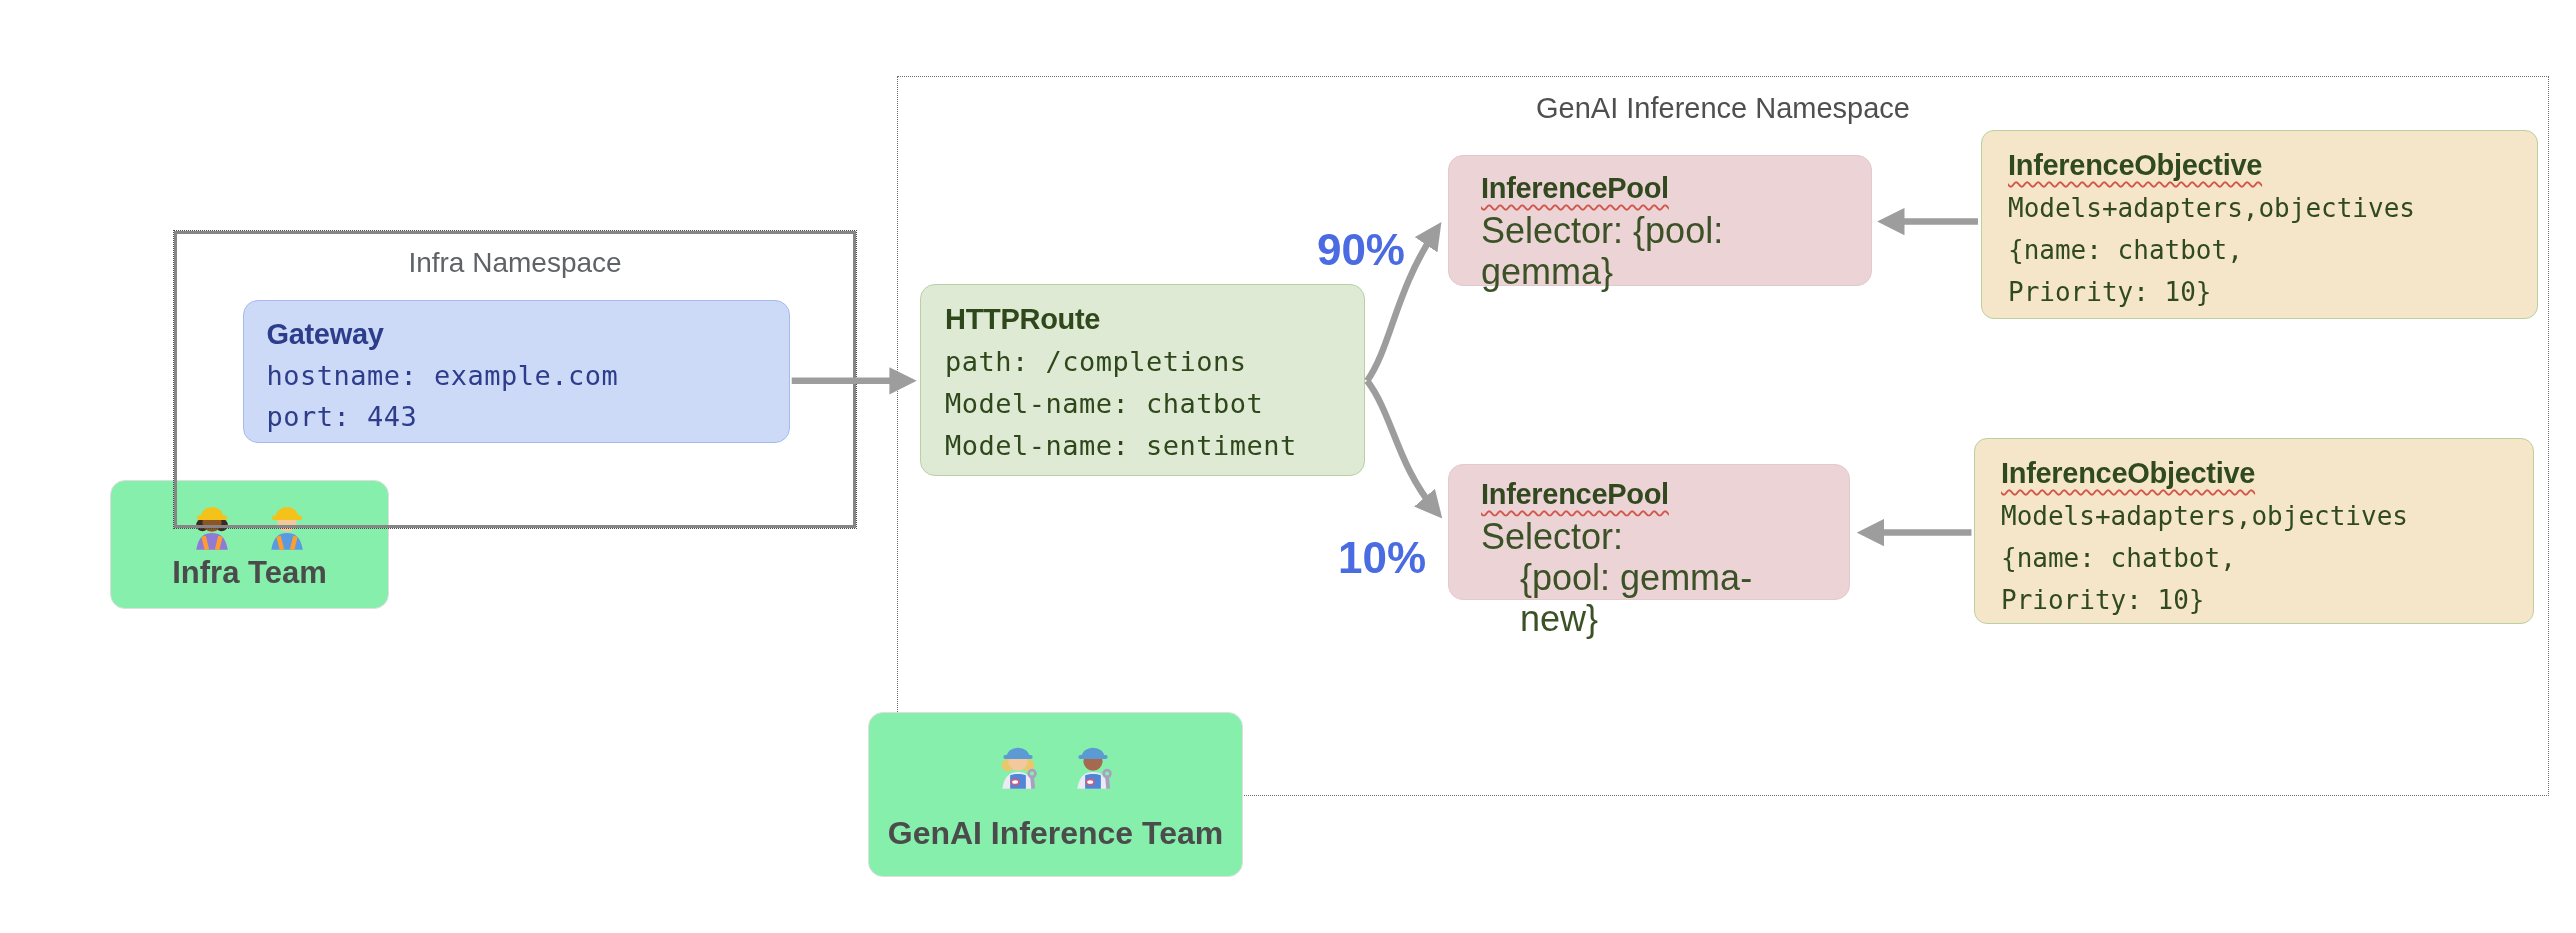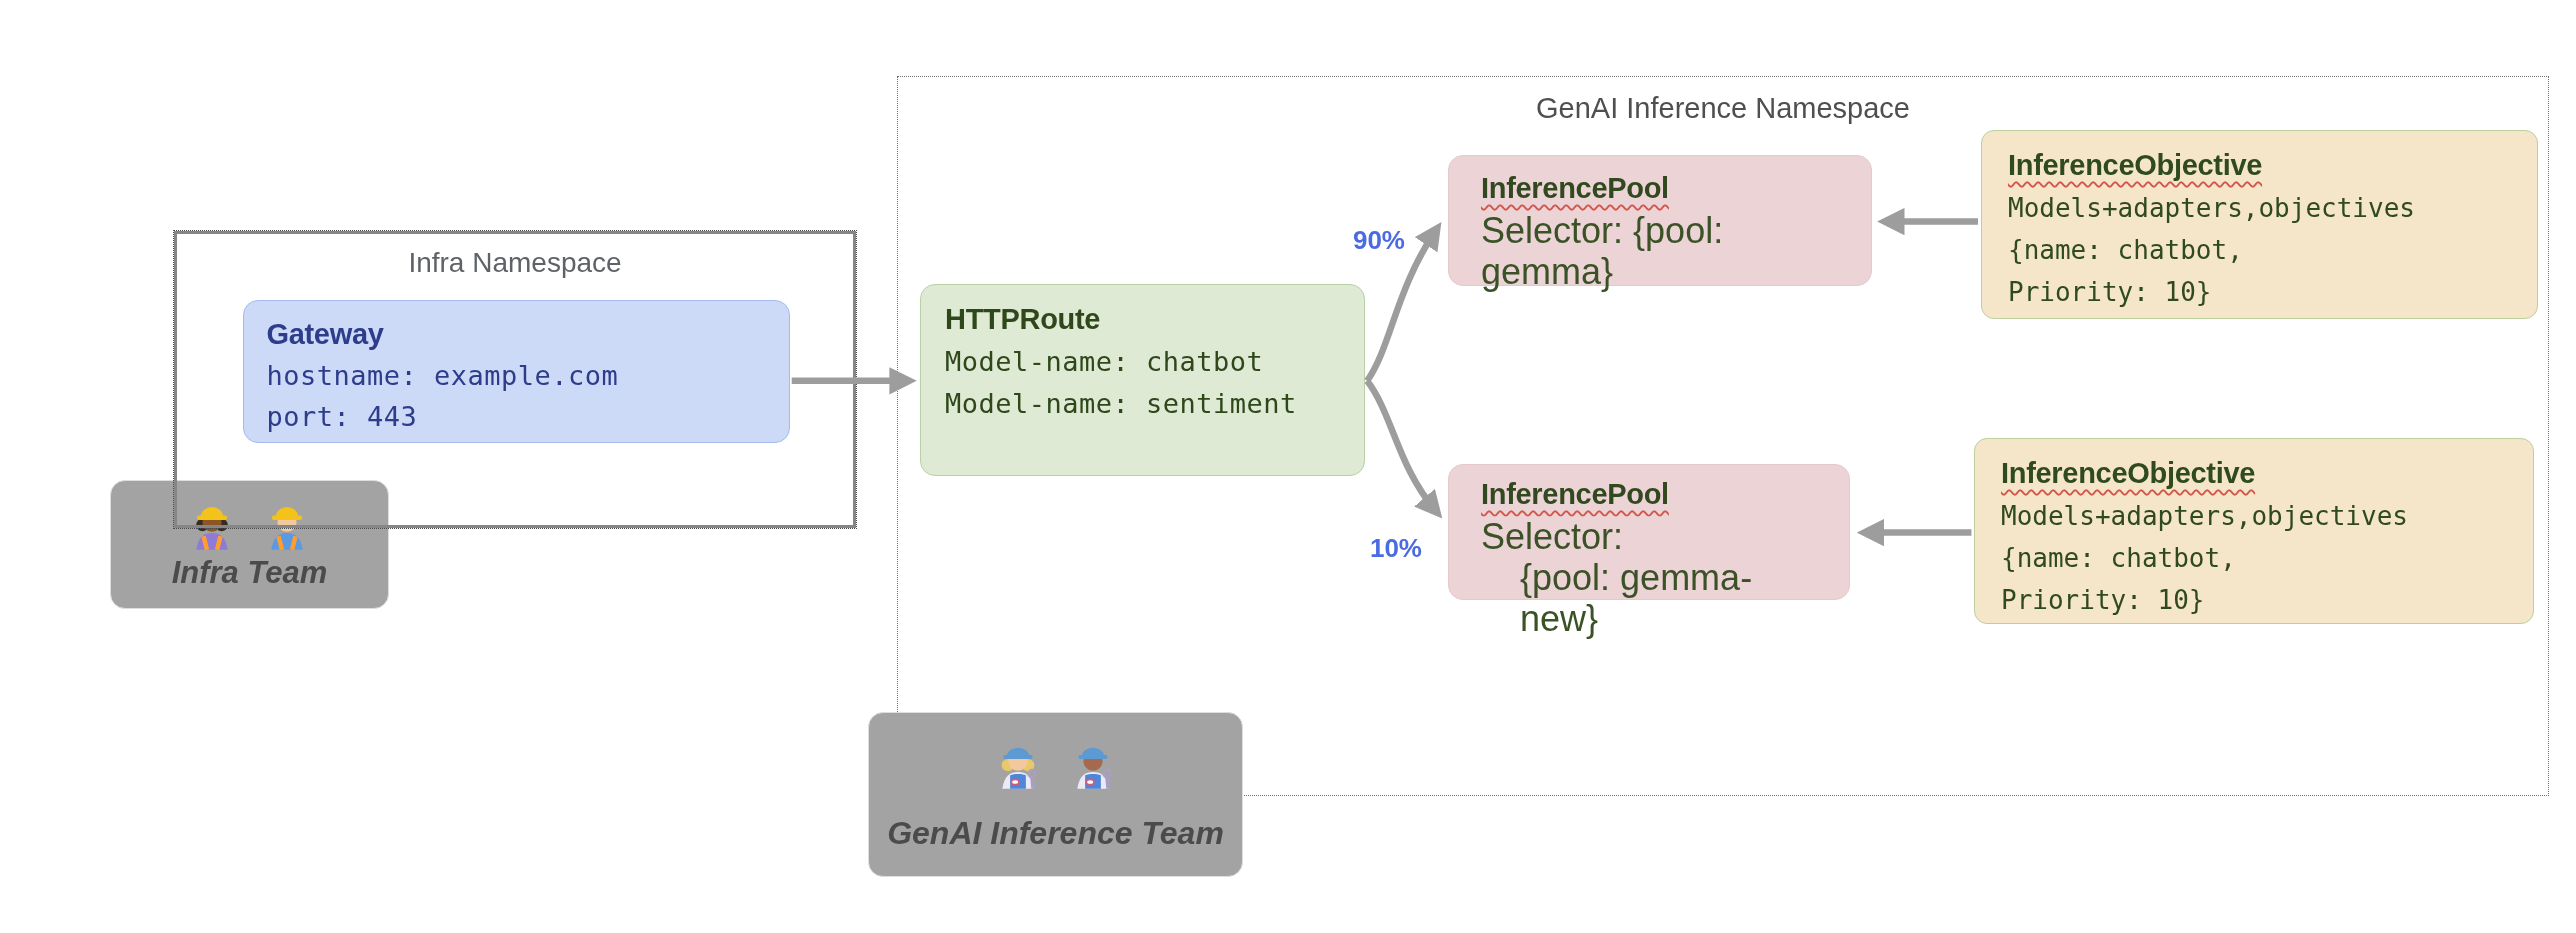--- a/index.html
+++ b/index.html
@@ -59,33 +59,33 @@
   .objective{
     background:#f6e6c9; border:1.9px solid #bccf9f; color:#2f4a1d;
   }
   .obj-top{left:1981px; top:130px; width:557px; height:189px; padding:13px 26px; box-sizing:border-box; position:absolute; border-radius:13px; z-index:2;}
   .obj-bottom{left:1974px; top:438px; width:560px; height:186px; padding:13px 26px; box-sizing:border-box; position:absolute; border-radius:13px; z-index:2;}
   .objective .node-title{font-size:29px; line-height:43px;}
   .objective .mono{font-size:26px; line-height:42px; letter-spacing:0px;}
   
   .team{
     position:absolute; box-sizing:border-box; border-radius:15px;
-    background:#a3a3a3; border:1.9px solid #dedede;
-    display:flex; flex-direction:column; align-items:center; justify-content:center;font-style:italic;
+    background:#86efac; border:1.9px solid #dedede;
+    display:flex; flex-direction:column; align-items:center; justify-content:center;
   }
   .team-infra{left:110px; top:480px; width:279px; height:129px; z-index:1;}
   .team-genai{left:868px; top:712px; width:375px; height:165px; z-index:2;gap:21px;}
   .team-icons{display:flex; gap:20.5px; align-items:flex-end;}
   .team-label{font-weight:700; color:#4b4b4b; margin-top:3.7px;}
   .team-infra .team-label{font-size:31px;}
   .team-genai .team-label{font-size:32px;}
   .person{width:54px; height:54px; display:block;}
   
   .pct{
-    position:absolute; font-weight:700; font-size:26px; color:#4a6be1; z-index:3;
+    position:absolute; font-weight:700; font-size:44px; color:#4a6be1; z-index:3;
   }
   .pct-top{left:1295px; top:225px; width:110px; text-align:right;}
   .pct-bottom{left:1338px; top:533px; width:84px; text-align:right;}
   
   .arrows{position:absolute; left:0; top:0; z-index:3; pointer-events:none;}
 </style>
 </head>
 <body>
 
 <div class="canvas">
@@ -123,20 +123,21 @@
   </div>
 
   <div class="node gateway">
     <div class="node-title">Gateway</div>
     <div class="mono">hostname: example.com</div>
     <div class="mono">port: 443</div>
   </div>
 
   <div class="node httproute">
     <div class="node-title">HTTPRoute</div>
+    <div class="mono">path: /completions</div>
     <div class="mono">Model-name: chatbot</div>
     <div class="mono">Model-name: sentiment</div>
   </div>
 
   <div class="pct pct-top">90%</div>
   <div class="pct pct-bottom">10%</div>
 
   <div class="pool pool-top">
     <div class="node-title wavy">InferencePool</div>
     <div class="sans-line">Selector: {pool: gemma}</div>

